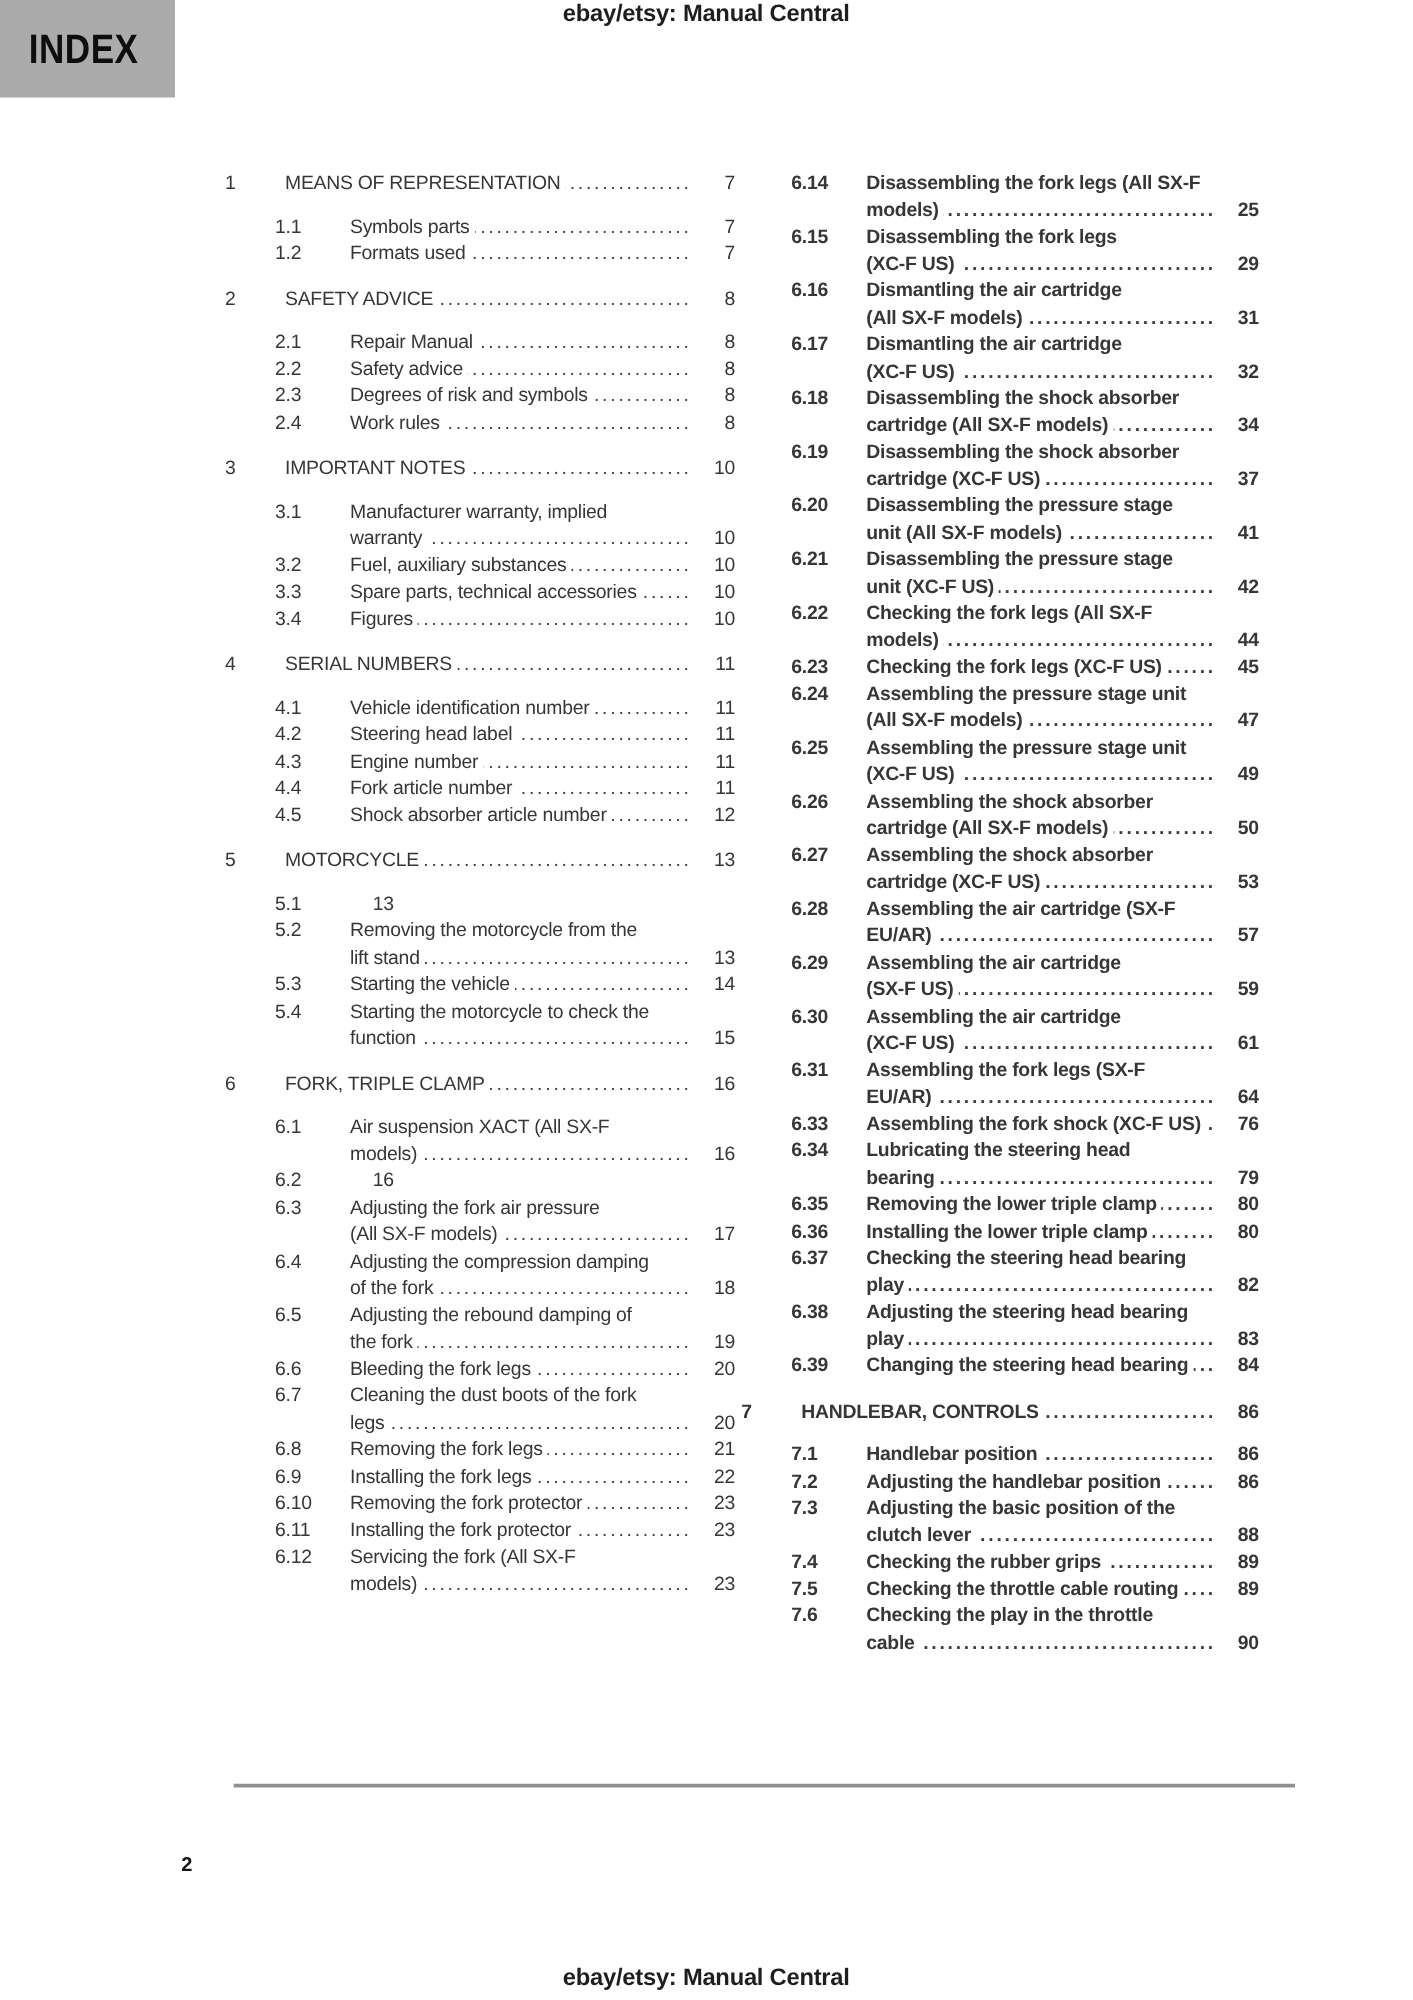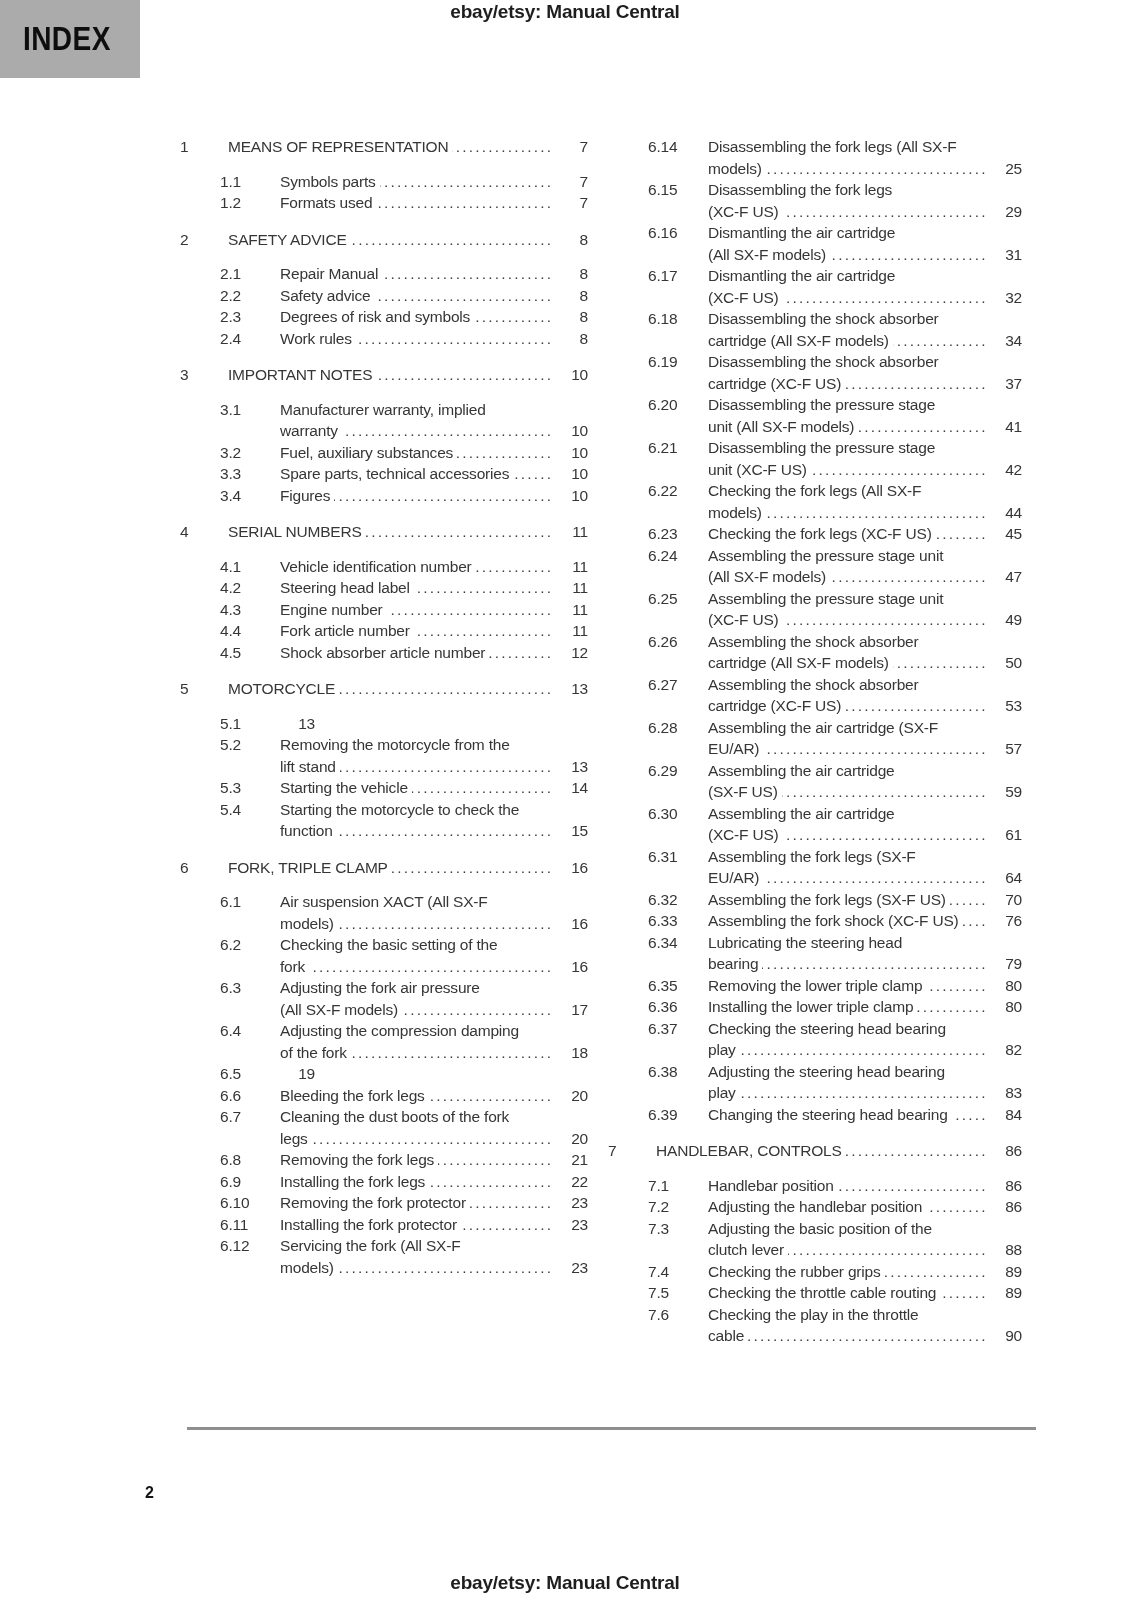--- a/index.html
+++ b/index.html
@@ -35,21 +35,21 @@
     font-size: 33px; font-weight: bold; color: #0e0e0e;
     padding-left: 27px;
     transform: scaleX(0.85); transform-origin: left center;
     letter-spacing: 0.5px;
     white-space: nowrap;
   }
 
   
   .toc-col { position: absolute; top: 136px; }
   #col-left  { left: 180px; width: 408px; }
-  #col-right { left: 608px; width: 414px; }
+  #col-right { left: 593px; width: 414px; font-weight: bold; }
 
   .row {
     display: flex; align-items: flex-start;
     font-size: 15.5px; line-height: 21.5px;
     letter-spacing: -0.2px;
   }
   .row.section { margin-top: 15px; margin-bottom: 13px; }
   .toc-col .row.section:first-child { margin-top: 0; }
 
   .num { flex: none; width: 48px; white-space: nowrap; }
@@ -219,38 +219,38 @@
         <span class="pg">16</span>
       </div>
       <div class="row sub">
         <span class="num">6.1</span>
         <span class="t"><span class="txt">Air suspension XACT (All SX-F
 models)</span></span>
         <span class="pg">16</span>
       </div>
       <div class="row sub">
         <span class="num">6.2</span>
-        <span class="t"><span class="txt">Checking the basic setting of the
-fork</span></span>
         <span class="pg">16</span>
       </div>
       <div class="row sub">
         <span class="num">6.3</span>
         <span class="t"><span class="txt">Adjusting the fork air pressure
 (All SX-F models)</span></span>
         <span class="pg">17</span>
       </div>
       <div class="row sub">
         <span class="num">6.4</span>
         <span class="t"><span class="txt">Adjusting the compression damping
 of the fork</span></span>
         <span class="pg">18</span>
       </div>
       <div class="row sub">
         <span class="num">6.5</span>
+        <span class="t"><span class="txt">Adjusting the rebound damping of
+the fork</span></span>
         <span class="pg">19</span>
       </div>
       <div class="row sub">
         <span class="num">6.6</span>
         <span class="t"><span class="txt">Bleeding the fork legs</span></span>
         <span class="pg">20</span>
       </div>
       <div class="row sub">
         <span class="num">6.7</span>
         <span class="t"><span class="txt">Cleaning the dust boots of the fork
@@ -386,25 +386,20 @@
 (XC-F US)</span></span>
         <span class="pg">61</span>
       </div>
       <div class="row sub">
         <span class="num">6.31</span>
         <span class="t"><span class="txt">Assembling the fork legs (SX-F
 EU/AR)</span></span>
         <span class="pg">64</span>
       </div>
       <div class="row sub">
-        <span class="num">6.32</span>
-        <span class="t"><span class="txt">Assembling the fork legs (SX-F US)</span></span>
-        <span class="pg">70</span>
-      </div>
-      <div class="row sub">
         <span class="num">6.33</span>
         <span class="t"><span class="txt">Assembling the fork shock (XC-F US)</span></span>
         <span class="pg">76</span>
       </div>
       <div class="row sub">
         <span class="num">6.34</span>
         <span class="t"><span class="txt">Lubricating the steering head
 bearing</span></span>
         <span class="pg">79</span>
       </div>

